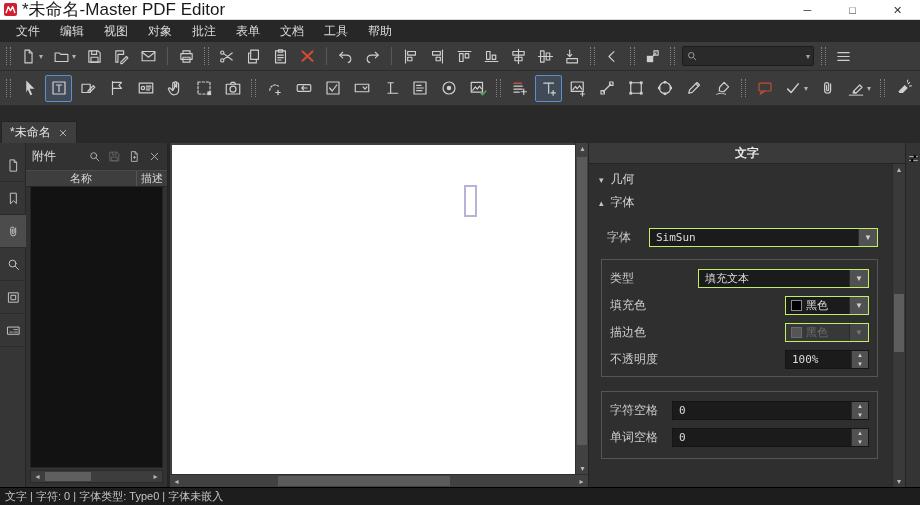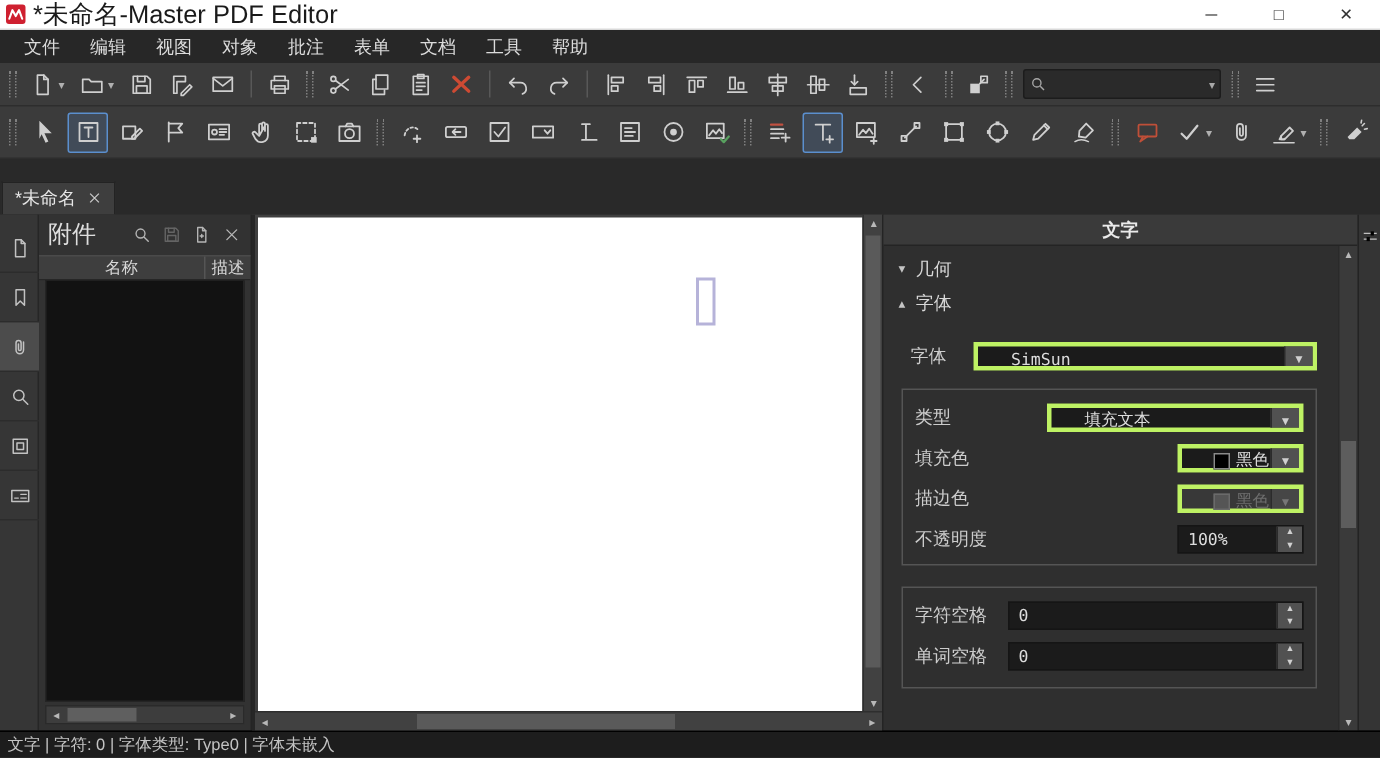--- a/index.html
+++ b/index.html
@@ -55,21 +55,21 @@
                flex-direction:column; padding-top:6px; }
   .side-btn { width:26px; height:33px; display:flex; align-items:center; justify-content:center;
               border-bottom:1px solid #2c2c2c; color:#c2c2c2; }
   .side-btn svg { width:15px; height:15px; stroke:currentColor; fill:none; stroke-width:1.6;
                   stroke-linecap:round; stroke-linejoin:round; }
   .side-btn.active { background:#4c4c4c; }
 
   
   .leftpanel { width:142px; background:#323232; border-right:1px solid #242424; display:flex; flex-direction:column; }
   .lp-head { height:27px; display:flex; align-items:center; padding:0 6px; }
-  .lp-title { color:#dedede; font-size:16px; flex:1; }
+  .lp-title { color:#dedede; font-size:12px; flex:1; }
   .lp-tool { color:#b5b5b5; margin-left:7px; display:flex; }
   .lp-tool svg { width:13px; height:13px; stroke:currentColor; fill:none; stroke-width:1.7;
                  stroke-linecap:round; stroke-linejoin:round; }
   .lp-tool.disabled { opacity:.38; }
   .lp-cols { height:17px; background:#3e3e3e; border-top:1px solid #4a4a4a; border-bottom:1px solid #262626;
              display:flex; align-items:center; }
   .lp-col { color:#d8d8d8; font-size:11px; text-align:center; overflow:hidden; white-space:nowrap; }
   .lp-col.c1 { flex:1; border-right:1px solid #555; }
   .lp-col.c2 { width:30px; }
   .lp-list { flex:1; background:#121212; margin:0 4px 0 4px; border:1px solid #242424; border-top:none; }
@@ -95,21 +95,21 @@
   
   .rightpanel { width:317px; background:#2f2f2f; border-left:1px solid #242424; display:flex; flex-direction:column; }
   .rp-title { height:21px; background:#3a3a3a; border-bottom:1px solid #242424; color:#eaeaea;
               font-size:12px; font-weight:bold; text-align:center; line-height:21px; }
   .rp-body { flex:1; display:flex; overflow:hidden; }
   .rp-fields { flex:1; overflow:hidden; padding-top:4px; }
   .rp-section { height:23px; display:flex; align-items:center; padding-left:10px; color:#d8d8d8; font-size:12px; }
   .rp-section .tri { font-size:9px; margin-right:7px; color:#c4c4c4; }
   .rp-row { display:flex; align-items:center; margin:7px 14px 0 18px; height:19px; }
   .rp-label { color:#cccccc; font-size:12px; white-space:nowrap; }
-  .combo { display:flex; align-items:stretch; height:19px; background:#1b1b1b; border:3px solid #bef264; flex:1;padding-left:16px; }
+  .combo { display:flex; align-items:stretch; height:19px; background:#1b1b1b; border:1px solid #bef264; flex:1; }
   .combo-val { flex:1; color:#dddddd; font-size:11px; line-height:17px; padding-left:6px;
                font-family:"DejaVu Sans Mono","Liberation Mono",monospace; overflow:hidden; white-space:nowrap; }
   .combo-btn { width:19px; background:#515151; border-left:1px solid #2b2b2b; color:#d0d0d0;
                font-size:8px; text-align:center; line-height:17px; }
   .combo.dis { background:#383838; }
   .combo.dis .combo-val { color:#6e6e6e; }
   .combo.dis .combo-btn { background:#464646; color:#777; }
   .swatch { width:11px; height:11px; border:1px solid #8a8a8a; margin:3px 0 0 5px; flex:none; }
   .spin { display:flex; align-items:stretch; height:19px; background:#1b1b1b; border:1px solid #151515; }
   .spin input { flex:1; background:transparent; border:none; outline:none; color:#dddddd; font-size:11px;

